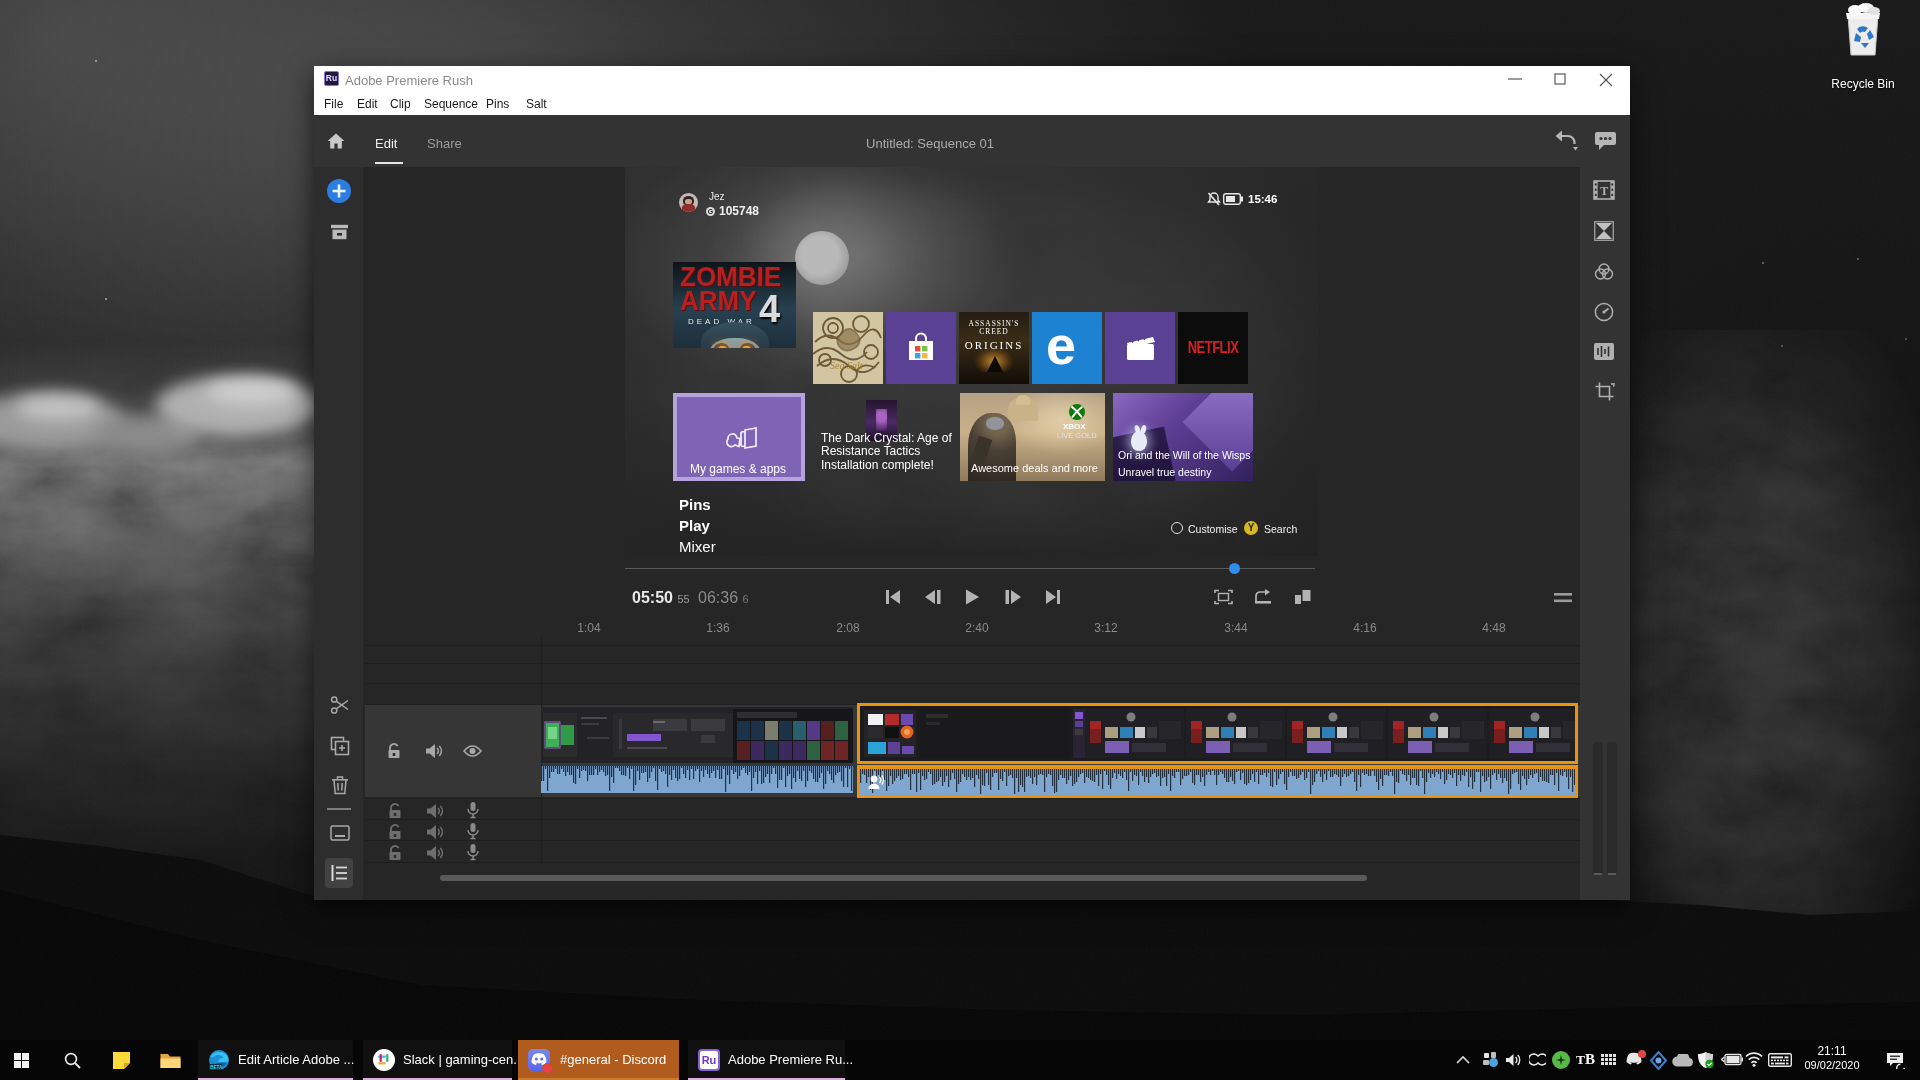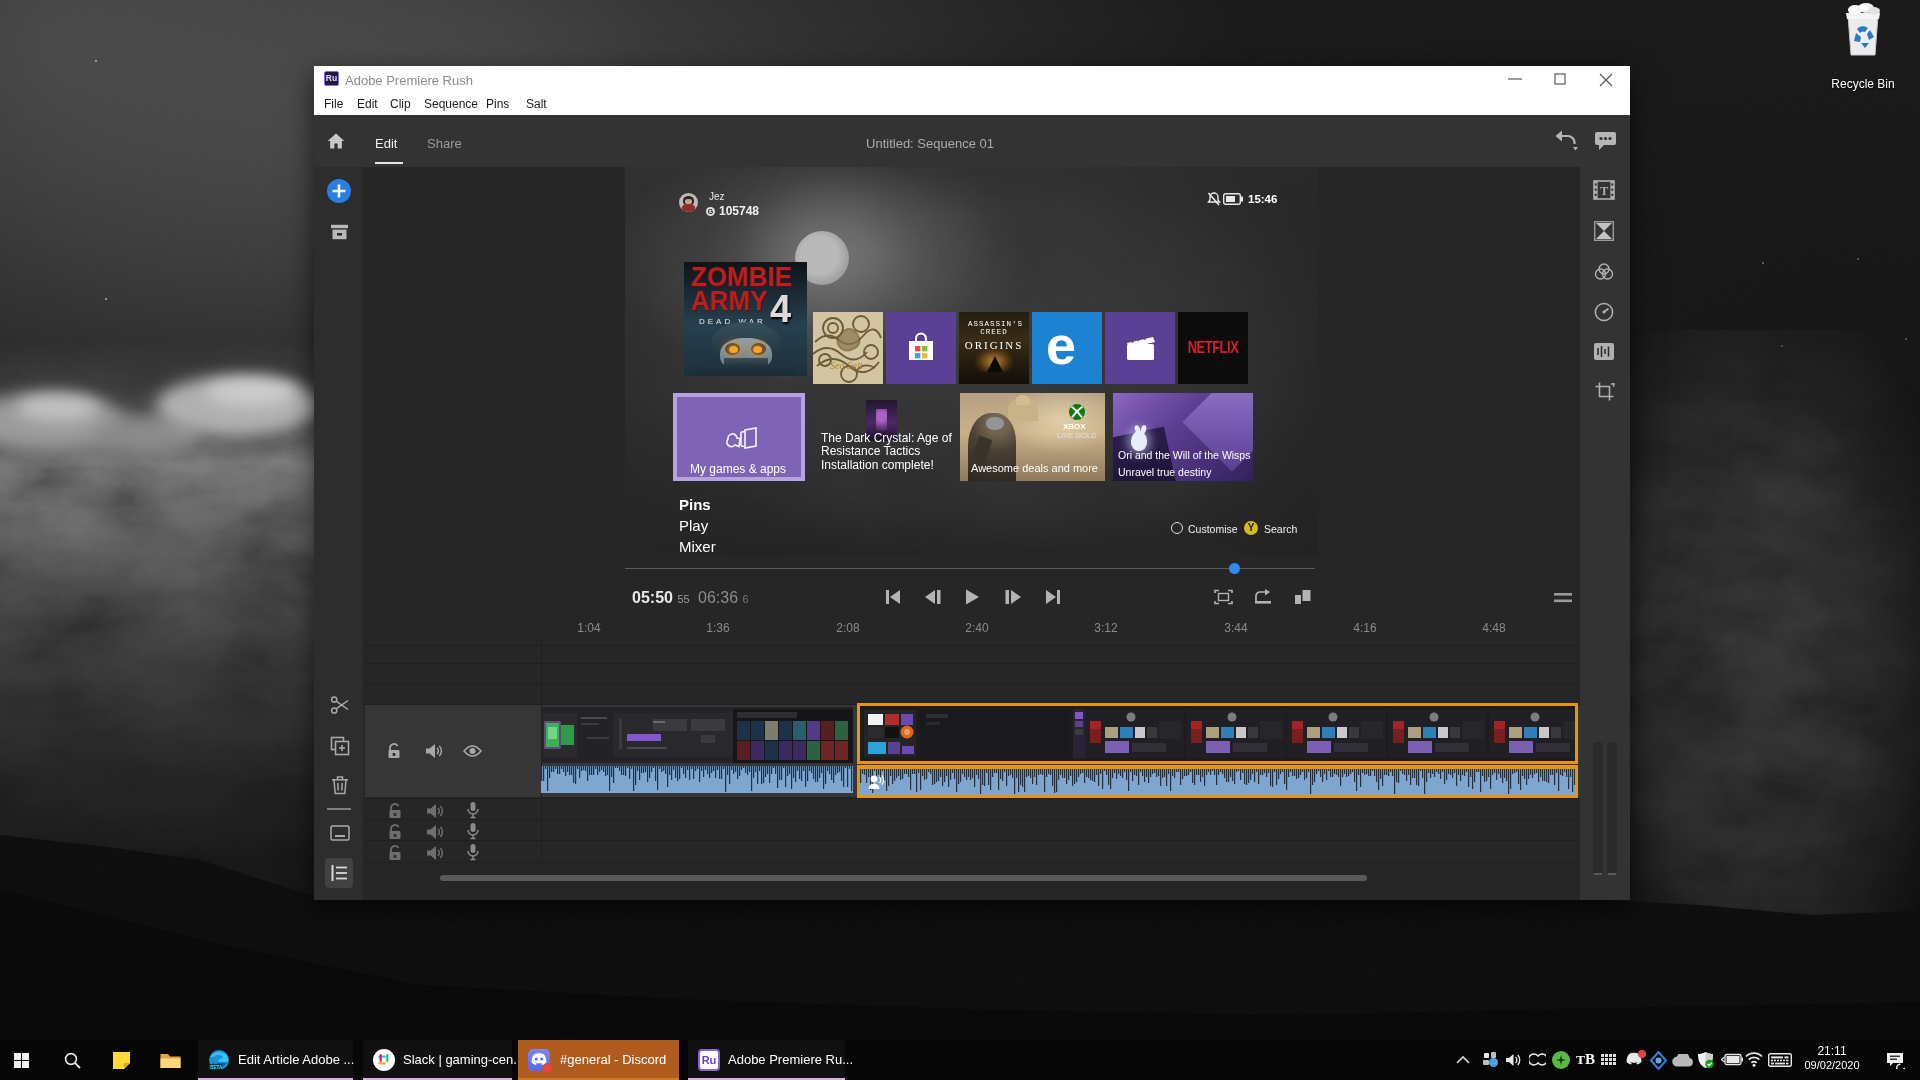--- a/index.html
+++ b/index.html
@@ -376,21 +376,21 @@
         <path d="M8 2 a4 4 0 0 1 4 4 v3 l1.5 2 h-11 L4 9 V6 a4 4 0 0 1 4 -4 Z" fill="none" stroke="#e8e8e8" stroke-width="1.4"></path>
         <line x1="2.5" y1="2" x2="13" y2="14" stroke="#e8e8e8" stroke-width="1.6"></line>
       </svg>
       <svg class="abs" style="left:598px;top:26px" width="20" height="12" viewBox="0 0 20 12">
         <rect x="0.7" y="0.7" width="16.6" height="10.6" rx="2" fill="none" stroke="#e8e8e8" stroke-width="1.4"></rect>
         <rect x="3" y="3" width="9" height="6" fill="#e8e8e8"></rect>
         <rect x="18" y="3.5" width="2" height="5" fill="#e8e8e8"></rect>
       </svg>
       <div class="t" style="left:623px;top:26px;font-size:11.5px;font-weight:bold">15:46</div>
 
-      <div class="abs" style="left:59px;top:95px;width:123px;height:114px;background:linear-gradient(180deg,#0e1417 0%,#15222b 18%,#27404f 55%,#1d2f3b 100%);overflow:hidden">
+      <div class="abs" style="left:48px;top:95px;width:123px;height:86px;background:linear-gradient(180deg,#0e1417 0%,#15222b 18%,#27404f 55%,#1d2f3b 100%);overflow:hidden">
         <div class="abs" style="left:7px;top:4px;width:112px;font-weight:bold;font-size:26px;line-height:23px;color:#b81f1f;letter-spacing:0px;text-shadow:1px 1px 0 #5c0d0d;transform:scaleY(1.05)">ZOMBIE<br>ARMY</div>
         <div class="t" style="left:86px;top:26px;font-size:38px;font-weight:bold;color:#dbdbdb;text-shadow:1px 2px 2px #000">4</div>
         <div class="t" style="left:15px;top:55px;font-size:8px;letter-spacing:3px;color:#e8e8e8">DEAD WAR</div>
         <div class="abs" style="left:28px;top:60px;width:68px;height:40px;border-radius:50% 50% 45% 45%;background:linear-gradient(180deg,#37505e,#202f38)"></div>
         <div class="abs" style="left:36px;top:76px;width:52px;height:34px;border-radius:45%;background:linear-gradient(180deg,#8da4ad,#5d7680)"></div>
         <div class="abs" style="left:41px;top:81px;width:15px;height:12px;border-radius:50%;background:#2a333a"></div>
         <div class="abs" style="left:67px;top:81px;width:15px;height:12px;border-radius:50%;background:#2a333a"></div>
         <div class="abs" style="left:45px;top:84px;width:9px;height:7px;border-radius:50%;background:#f5a623;box-shadow:0 0 8px 3px rgba(245,140,30,.8)"></div>
         <div class="abs" style="left:69px;top:84px;width:9px;height:7px;border-radius:50%;background:#f5a623;box-shadow:0 0 8px 3px rgba(245,140,30,.8)"></div>
         <div class="abs" style="left:52px;top:99px;width:20px;height:5px;background:repeating-linear-gradient(90deg,#cfd6d2 0 3px,#5a6a70 3px 4px)"></div>
@@ -423,21 +423,21 @@
           <g>
               <rect x="10" y="15" width="5.4" height="5.4" fill="#e84c3d"></rect>
               <rect x="17" y="15" width="5.4" height="5.4" fill="#7bc142"></rect>
           <rect x="10" y="22" width="5.4" height="5.4" fill="#3aa3e3"></rect>
               <rect x="17" y="22" width="5.4" height="5.4" fill="#f5b73d"></rect>
             </g>
         </svg>
       </div>
       <div class="abs" style="left:334px;top:145px;width:70px;height:72px;background:linear-gradient(180deg,#241d12 0%,#3a2c16 40%,#120d08 100%);overflow:hidden">
         <div class="abs" style="left:10px;top:30px;width:50px;height:30px;background:radial-gradient(50% 60% at 50% 65%, rgba(240,170,60,.75), rgba(150,90,20,.3) 60%, transparent 80%)"></div>
-        <div class="t" style="left:9px;top:8px;width:52px;text-align:center;font-size:7.5px;letter-spacing:1px;line-height:8px;font-family:Liberation Mono, monospace">ASSASSIN'S<br>CREED</div>
+        <div class="t" style="left:9px;top:8px;width:52px;text-align:center;font-size:7.5px;letter-spacing:1px;line-height:8px;font-family:Liberation Serif, serif">ASSASSIN'S<br>CREED</div>
         <div class="t" style="left:3px;top:27px;width:64px;text-align:center;font-size:11px;letter-spacing:2px;font-family:'Liberation Serif'">ORIGINS</div>
         <div class="abs" style="left:28px;top:44px;width:0;height:0;border-left:8px solid transparent;border-right:8px solid transparent;border-bottom:16px solid #0d0a06"></div>
       </div>
       <div class="abs" style="left:407px;top:145px;width:70px;height:72px;background:#1e82d2">
         <div class="t" style="left:14px;top:2px;font-size:54px;font-weight:bold">e</div>
       </div>
       <div class="abs" style="left:480px;top:145px;width:70px;height:72px;background:#5a4193">
         <svg class="abs" style="left:19px;top:20px" width="34" height="32" viewBox="0 0 34 32">
           <rect x="3" y="12" width="27" height="16" rx="1.5" fill="#fff"></rect>
           <path d="M3 11 L29 5 L31 10 L5 16 Z" fill="#fff"></path>
@@ -486,21 +486,21 @@
         <svg class="abs" style="left:92px;top:10px" width="46" height="38" viewBox="0 0 46 38">
           <circle cx="25" cy="9" r="8" fill="#0e7a0d"></circle>
           <path d="M19.5 3.5 c4 3 7.5 6.5 10.5 11 M30.5 3.5 c-4 3 -7.5 6.5 -10.5 11" stroke="#fff" stroke-width="2" fill="none"></path>
           <text x="11" y="26" font-size="8" fill="#fff" font-weight="bold">XBOX</text>
           <text x="5" y="35" font-size="7.5" fill="#e2e2e2">LIVE GOLD</text>
         </svg>
         <div class="t" style="left:11px;top:69px;font-size:11px;white-space:nowrap">Awesome deals and more</div>
       </div>
 
       <div class="t" style="left:54px;top:329px;font-size:15px;font-weight:bold">Pins</div>
-      <div class="t" style="left:54px;top:350px;font-size:15px;font-weight:normal">Play</div>
+      <div class="t" style="left:54px;top:350px;font-size:15px;font-weight:bold">Play</div>
       <div class="t" style="left:54px;top:371px;font-size:15px;font-weight:normal">Mixer</div>
       <div class="abs" style="left:546px;top:355px;width:12px;height:12px;border:1.5px solid #ddd;border-radius:50%"></div>
       <div class="t" style="left:563px;top:356px;font-size:10.5px;color:#f0f0f0">Customise</div>
       <div class="abs" style="left:619px;top:354px;width:14px;height:14px;border-radius:50%;background:#d8b820;color:#222;font-size:10px;font-weight:bold;text-align:center;line-height:14px">Y</div>
       <div class="t" style="left:639px;top:356px;font-size:10.5px;color:#f0f0f0">Search</div>
     </div>
     <div id="scrubline"></div>
     <div id="scrubdot"></div>
     <div id="tc1">05:50 <small>55</small></div>
     <div id="tc2">06:36 <small>6</small></div>

